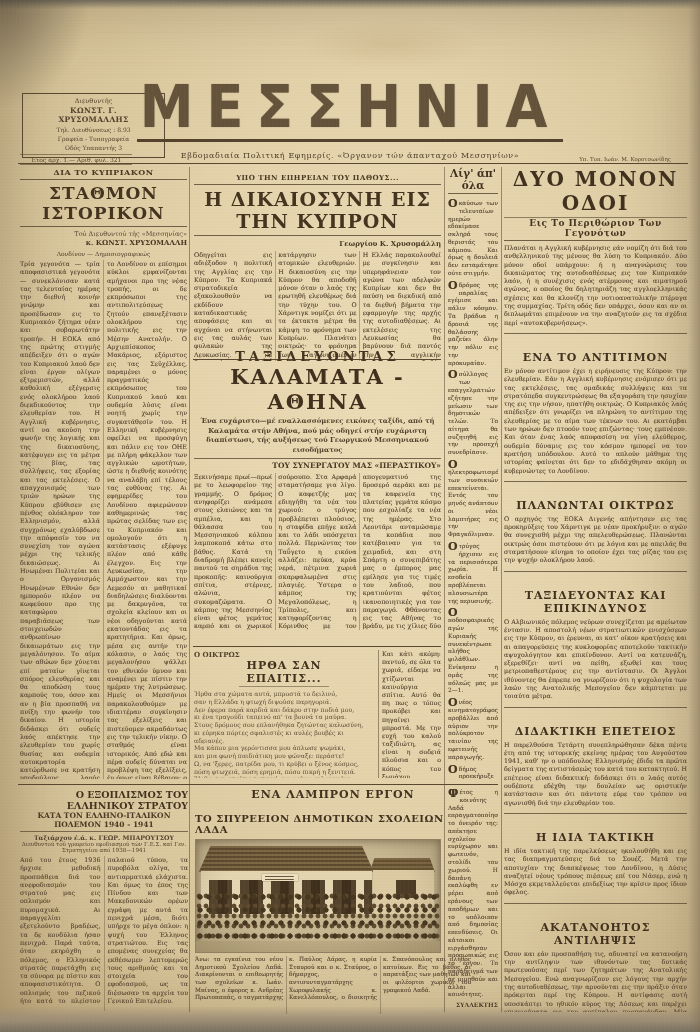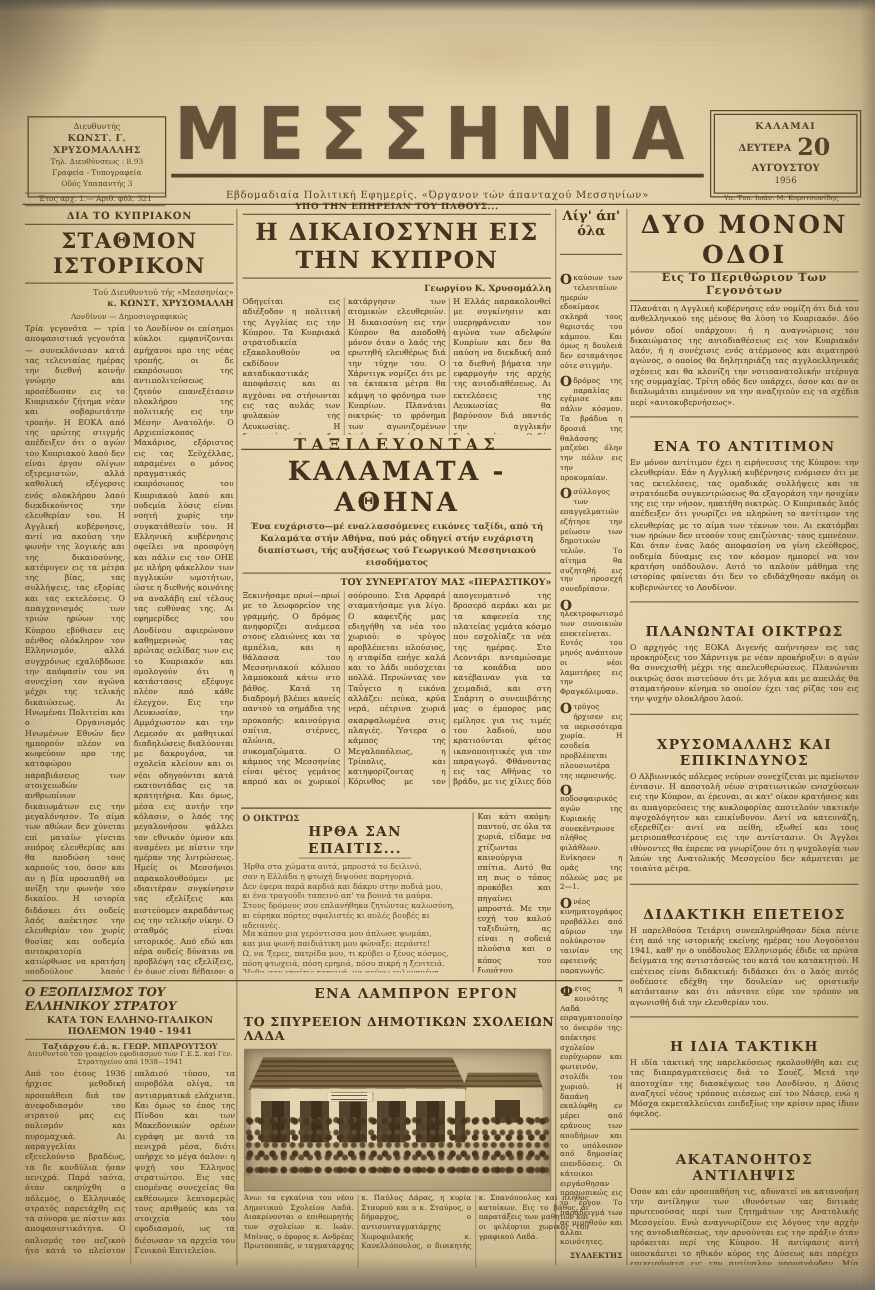--- a/index.html
+++ b/index.html
@@ -18,21 +18,21 @@
   .stain1{left:300px;top:20px;width:180px;height:50px;background:radial-gradient(ellipse,rgba(150,118,66,.14),rgba(0,0,0,0) 70%);}
   .stain2{left:60px;top:600px;width:120px;height:160px;background:radial-gradient(ellipse,rgba(150,118,66,.10),rgba(0,0,0,0) 70%);}
   .stain3{left:520px;top:880px;width:160px;height:120px;background:radial-gradient(ellipse,rgba(140,110,60,.12),rgba(0,0,0,0) 70%);}
   .grain{left:0;top:0;right:0;bottom:0;opacity:.5;background:
     repeating-linear-gradient(0deg,rgba(120,95,60,.03) 0 1px,rgba(0,0,0,0) 1px 3px),
     repeating-linear-gradient(90deg,rgba(255,245,220,.04) 0 1px,rgba(0,0,0,0) 1px 4px);pointer-events:none;}
   
   .hrule{background:#5a4730;height:1px;}
   .vrule{background:rgba(90,71,47,.55);width:1px;}
   
-  .pubbox{left:22px;top:93px;width:105px;height:57px;border:1px solid #5a4730;padding:3px 2px;text-align:center;}
+  .pubbox{left:22px;top:93px;width:105px;height:57px;border:1px solid #5a4730;padding:3px 18px;text-align:center;}
   .pubbox .r1{font-size:6.5px;}
   .pubbox .r2{font-size:7.5px;font-weight:700;letter-spacing:.3px;margin-top:1px;}
   .pubbox .r3,.pubbox .r4,.pubbox .r5{font-size:6px;margin-top:2px;}
   .issueline{left:20px;top:154px;width:112px;font-size:6px;text-align:center;border-top:1px solid rgba(90,71,47,.6);border-bottom:1px solid rgba(90,71,47,.6);padding:1px 0;}
   .mast{left:133px;top:76px;width:434px;text-align:center;font-family:"DejaVu Sans","Liberation Sans",sans-serif;
     font-weight:700;font-size:54px;letter-spacing:13px;color:#64523a;transform:scaleY(1.08);
     text-shadow:0 0 1px rgba(100,82,58,.65);}
   .mastrule{left:137px;top:139px;width:426px;height:3px;background:#54422c;}
   .subtitle{left:137px;top:151px;width:426px;text-align:center;font-size:8px;font-weight:400;letter-spacing:.6px;color:#4f3d28;}
   .datebox{left:571px;top:91px;width:113px;height:58px;border:1px solid #5a4730;outline:1px solid #5a4730;outline-offset:2px;text-align:center;padding-top:4px;}
@@ -103,50 +103,41 @@
     <div class="r3">Τηλ. Διευθύνσεως : 8.93</div>
     <div class="r4">Γραφεία - Τυπογραφεία</div>
     <div class="r5">Οδός Υπαπαντής 3</div>
   </div>
   <div class="abs issueline">Έτος αρχ. 1.— Αριθ. φύλ. 321</div>
 
   <div class="abs mast">ΜΕΣΣΗΝΙΑ</div>
   <div class="abs mastrule"></div>
   <div class="abs subtitle">Εβδομαδιαία Πολιτική Εφημερίς. «Όργανον τών άπανταχού Μεσσηνίων»</div>
 
-  <div class="abs datebox">
-    <div class="city">ΚΑΛΑΜΑΙ</div>
-    <div class="drow">
-      <span>ΔΕΥΤΕΡΑ</span>
-      <span class="dnum">20</span>
-      <span>ΑΥΓΟΥΣΤΟΥ</span>
-    </div>
-    <div class="yr">1956</div>
-  </div>
   <div class="abs printer">Υπ. Τυπ. Ιωάν. Μ. Κοροτσωνίδης</div>
 
   <div class="abs hrule" style="left:18px;top:163px;width:670px;"></div>
   <div class="abs vrule" style="left:189px;top:167px;height:845px;"></div>
   <div class="abs vrule" style="left:444px;top:167px;height:845px;"></div>
   <div class="abs vrule" style="left:501px;top:167px;height:845px;"></div>
   <div class="abs hrule" style="left:193px;top:359px;width:248px;"></div>
   <div class="abs hrule" style="left:193px;top:646px;width:248px;"></div>
   <div class="abs vrule" style="left:378px;top:650px;height:128px;"></div>
   <div class="abs hrule" style="left:18px;top:784px;width:480px;"></div>
 
   <div class="abs clip" style="left:20px;top:167px;width:167px;height:612px;">
     <div class="kick">ΔΙΑ ΤΟ ΚΥΠΡΙΑΚΟΝ</div>
     <div class="h1a">ΣΤΑΘΜΟΝ ΙΣΤΟΡΙΚΟΝ</div>
     <div class="by">Τού Διευθυντού τής «Μεσσηνίας»</div>
     <div class="byb">κ. ΚΩΝΣΤ. ΧΡΥΣΟΜΑΛΛΗ</div>
     <div class="dateline">Λονδίνον — Δημοσιογραφικώς</div>
     <div class="bt cols2" style="height:540px;">Τρία γεγονότα — τρία αποφασιστικά γεγονότα — συνεκλόνισαν κατά τας τελευταίας ημέρας την διεθνή κοινήν γνώμην και προσέδωσαν εις το Κυπριακόν ζήτημα νέαν και σοβαρωτάτην τροπήν. Η ΕΟΚΑ από της πρώτης στιγμής απέδειξεν ότι ο αγών του Κυπριακού λαού δεν είναι έργον ολίγων εξτρεμιστών, αλλά καθολική εξέγερσις ενός ολοκλήρου λαού διεκδικούντος την ελευθερίαν του. Η Αγγλική κυβέρνησις, αντί να ακούση την φωνήν της λογικής και της δικαιοσύνης, κατέφυγεν εις τα μέτρα της βίας, τας συλλήψεις, τας εξορίας και τας εκτελέσεις. Ο απαγχονισμός των τριών ηρώων της Κύπρου εβύθισεν εις πένθος ολόκληρον τον Ελληνισμόν, αλλά συγχρόνως εχαλύβδωσε την απόφασίν του να συνεχίση τον αγώνα μέχρι της τελικής δικαιώσεως. Αι Ηνωμέναι Πολιτείαι και ο Οργανισμός Ηνωμένων Εθνών δεν ημπορούν πλέον να κωφεύουν προ της καταφώρου παραβιάσεως των στοιχειωδών ανθρωπίνων δικαιωμάτων εις την μεγαλόνησον. Το αίμα των αθώων δεν χύνεται επί ματαίω· γίνεται σπόρος ελευθερίας και θα αποδώση τους καρπούς του, όσον και αν η βία προσπαθή να πνίξη την φωνήν του δικαίου. Η ιστορία διδάσκει ότι ουδείς λαός απέκτησε την ελευθερίαν του χωρίς θυσίας και ουδεμία αυτοκρατορία κατώρθωσε να κρατήση υποδούλους λαούς αποφασισμένους να ζήσουν ελεύθεροι. Εις το Λονδίνον οι επίσημοι κύκλοι εμφανίζονται αμήχανοι προ της νέας τροπής, οι δε εκπρόσωποι της αντιπολιτεύσεως ζητούν επανεξέτασιν ολοκλήρου της πολιτικής εις την Μέσην Ανατολήν. Ο Αρχιεπίσκοπος Μακάριος, εξόριστος εις τας Σεϋχέλλας, παραμένει ο μόνος πραγματικός εκπρόσωπος του Κυπριακού λαού και ουδεμία λύσις είναι νοητή χωρίς την συγκατάθεσίν του. Η Ελληνική κυβέρνησις οφείλει να προσφύγη και πάλιν εις τον ΟΗΕ με πλήρη φάκελλον των αγγλικών ωμοτήτων, ώστε η διεθνής κοινότης να αναλάβη επί τέλους τας ευθύνας της. Αι εφημερίδες του Λονδίνου αφιερώνουν καθημερινώς τας πρώτας σελίδας των εις το Κυπριακόν και ομολογούν ότι η κατάστασις εξέφυγε πλέον από κάθε έλεγχον. Εις την Λευκωσίαν, την Αμμόχωστον και την Λεμεσόν αι μαθητικαί διαδηλώσεις διαλύονται με δακρυγόνα, τα σχολεία κλείουν και οι νέοι οδηγούνται κατά εκατοντάδας εις τα κρατητήρια. Και όμως, μέσα εις αυτήν την κόλασιν, ο λαός της μεγαλονήσου ψάλλει τον εθνικόν ύμνον και αναμένει με πίστιν την ημέραν της λυτρώσεως. Ημείς οι Μεσσήνιοι παρακολουθούμεν με ιδιαιτέραν συγκίνησιν τας εξελίξεις και πιστεύομεν ακραδάντως εις την τελικήν νίκην. Ο σταθμός είναι ιστορικός. Από εδώ και πέρα ουδείς δύναται να προβλέψη τας εξελίξεις, έν όμως είναι βέβαιον: ο δρόμος προς την ελευθερίαν ήνοιξε και κανείς πλέον δεν ημπορεί να τον κλείση.</div>
   </div>
 
-  <div class="abs clip" style="left:194px;top:160px;width:247px;height:188px;">
+  <div class="abs clip" style="left:194px;top:173px;width:247px;height:188px;">
     <div class="kick" style="font-size:7px;">ΥΠΟ ΤΗΝ ΕΠΗΡΕΙΑΝ ΤΟΥ ΠΑΘΟΥΣ...</div>
     <div class="h1a" style="font-size:19px;">Η ΔΙΚΑΙΟΣΥΝΗ ΕΙΣ ΤΗΝ ΚΥΠΡΟΝ</div>
     <div class="byb">Γεωργίου Κ. Χρυσομάλλη</div>
     <div class="bt cols3" style="height:138px;margin-top:3px;">Οδηγείται εις αδιέξοδον η πολιτική της Αγγλίας εις την Κύπρον. Τα Κυπριακά στρατοδικεία εξακολουθούν να εκδίδουν καταδικαστικάς αποφάσεις και αι αγχόναι να στήνωνται εις τας αυλάς των φυλακών της Λευκωσίας. Η δικαιοσύνη όμως δεν απονέμεται με στρατοδικεία και με κατάργησιν των ατομικών ελευθεριών. Η δικαιοσύνη εις την Κύπρον θα αποδοθή μόνον όταν ο λαός της ερωτηθή ελευθέρως διά την τύχην του. Ο Χάρντιγκ νομίζει ότι με τα έκτακτα μέτρα θα κάμψη το φρόνημα των Κυπρίων. Πλανάται οικτρώς· το φρόνημα των αγωνιζομένων λαών δεν κάμπτεται, αλλά χαλυβδώνεται εις το καμίνι των διωγμών. Η Ελλάς παρακολουθεί με συγκίνησιν και υπερηφάνειαν τον αγώνα των αδελφών Κυπρίων και δεν θα παύση να διεκδική από τα διεθνή βήματα την εφαρμογήν της αρχής της αυτοδιαθέσεως. Αι εκτελέσεις της Λευκωσίας θα βαρύνουν διά παντός την αγγλικήν διπλωματίαν. Ουδέν καθεστώς βίας ηυδοκίμησε ποτέ και ουδεμία αγχόνη έπνιξε την ιδέαν της ελευθερίας. Η φωνή της Ελλάδος θα ακουσθή και πάλιν εις τον Οργανισμόν Ηνωμένων Εθνών ισχυροτέρα παρά ποτέ.</div>
   </div>
 
   <div class="abs clip" style="left:194px;top:349px;width:247px;height:281px;">
     <div style="font-size:13px;font-weight:700;text-align:center;letter-spacing:4px;color:#44331f;">ΤΑΞΙΔΕΥΟΝΤΑΣ</div>
     <div style="font-size:21px;font-weight:700;text-align:center;letter-spacing:2px;color:#40301d;">ΚΑΛΑΜΑΤΑ - ΑΘΗΝΑ</div>
     <div style="font-size:6.8px;font-weight:700;text-align:center;line-height:1.4;margin:3px 6px;">Ένα ευχάριστο—μέ εναλλασσόμενες εικόνες ταξίδι, από τή Καλαμάτα στήν Αθήνα, πού μάς οδηγεί στήν ευχάριστη διαπίστωσι, τής αυξήσεως τού Γεωργικού Μεσσηνιακού εισοδήματος</div>
@@ -173,21 +164,21 @@
     </div>
 
   </div>
 
   <div class="abs clip" style="left:382px;top:650px;width:59px;height:128px;">
     <div class="bt" style="font-size:6.2px;">Και κάτι ακόμη: παντού, σε όλα τα χωριά, είδαμε να χτίζωνται καινούργια σπίτια. Αυτό θα πη πως ο τόπος προκόβει και πηγαίνει μπροστά. Με την ευχή του καλού ταξιδιώτη, ας είναι η σοδειά πλούσια και ο κόπος του ξωμάχου βλογημένος.</div>
 
   </div>
 
   <div class="abs clip" style="left:448px;top:167px;width:50px;height:612px;">
-    <div style="font-size:10.5px;font-weight:700;text-align:center;border-bottom:1px solid rgba(84,66,44,.8);padding-bottom:12px;margin-bottom:16px;color:#42311e;">Λίγ' άπ' όλα</div>
+    <div style="font-size:10.5px;font-weight:700;text-align:center;border-bottom:1px solid rgba(84,66,44,.8);padding-bottom:2px;margin-bottom:6px;color:#42311e;">Λίγ' άπ' όλα</div>
     <div class="bt" style="font-size:5.9px;">
       <p class="liga-item">Ο καύσων των τελευταίων ημερών εδοκίμασε σκληρά τους θεριστάς του κάμπου. Και όμως η δουλειά δεν εσταμάτησε ούτε στιγμήν.</p>
       <p class="liga-item">Ο δρόμος της παραλίας εγέμισε και πάλιν κόσμον. Τα βράδυα η δροσιά της θαλάσσης μαζεύει όλην την πόλιν εις την προκυμαίαν.</p>
       <p class="liga-item">Ο σύλλογος των επαγγελματιών εζήτησε την μείωσιν των δημοτικών τελών. Το αίτημα θα συζητηθή εις την προσεχή συνεδρίασιν.</p>
       <p class="liga-item">Ο ηλεκτροφωτισμός των συνοικιών επεκτείνεται. Εντός του μηνός ανάπτουν οι νέοι λαμπτήρες εις την Φραγκόλιμναν.</p>
       <p class="liga-item">Ο τρύγος ήρχισεν εις τα περισσότερα χωρία. Η εσοδεία προβλέπεται πλουσιωτέρα της περυσινής.</p>
       <p class="liga-item">Ο ποδοσφαιρικός αγών της Κυριακής συνεκέντρωσε πλήθος φιλάθλων. Ενίκησεν η ομάς της πόλεώς μας με 2—1.</p>
       <p class="liga-item">Ο νέος κινηματογράφος προβάλλει από αύριον την πολύκροτον ταινίαν της εφετεινής παραγωγής.</p>
       <p class="liga-item">Ο δήμος προεκήρυξε δημοπρασίαν διά την κατασκευήν των νέων κρηπιδωμάτων του λιμένος.</p>
 
@@ -198,39 +189,39 @@
     <div style="font-size:20px;font-weight:700;text-align:center;letter-spacing:2px;color:#40301d;border-bottom:1px solid rgba(84,66,44,.6);padding:1px 0 2px;">ΔΥΟ ΜΟΝΟΝ ΟΔΟΙ</div>
     <div style="font-size:9px;font-weight:700;text-align:center;letter-spacing:.5px;border-bottom:1px solid rgba(84,66,44,.8);padding-bottom:2px;color:#47351f;">Εις Το Περιθώριον Των Γεγονότων</div>
     <div class="bt" style="margin-top:3px;">Πλανάται η Αγγλική κυβέρνησις εάν νομίζη ότι διά του ανθελληνικού της μένους θα λύση το Κυπριακόν. Δύο μόνον οδοί υπάρχουν: ή η αναγνώρισις του δικαιώματος της αυτοδιαθέσεως εις τον Κυπριακόν λαόν, ή η συνέχισις ενός ατέρμονος και αιματηρού αγώνος, ο οποίος θα δηλητηριάζη τας αγγλοελληνικάς σχέσεις και θα κλονίζη την νοτιοανατολικήν πτέρυγα της συμμαχίας. Τρίτη οδός δεν υπάρχει, όσον και αν οι διπλωμάται επιμένουν να την αναζητούν εις τα σχέδια περί «αυτοκυβερνήσεως».</div>
 
     <div class="sub">ΕΝΑ ΤΟ ΑΝΤΙΤΙΜΟΝ</div>
     <div class="bt">Εν μόνον αντίτιμον έχει η ειρήνευσις της Κύπρου: την ελευθερίαν. Εάν η Αγγλική κυβέρνησις ενόμισεν ότι με τας εκτελέσεις, τας ομαδικάς συλλήψεις και τα στρατόπεδα συγκεντρώσεως θα εξαγοράση την ησυχίαν της εις την νήσον, ηπατήθη οικτρώς. Ο Κυπριακός λαός απέδειξεν ότι γνωρίζει να πληρώνη το αντίτιμον της ελευθερίας με το αίμα των τέκνων του. Αι εκατόμβαι των ηρώων δεν πτοούν τους επιζώντας· τους εμπνέουν. Και όταν ένας λαός αποφασίση να γίνη ελεύθερος, ουδεμία δύναμις εις τον κόσμον ημπορεί να τον κρατήση υπόδουλον. Αυτό το απλούν μάθημα της ιστορίας φαίνεται ότι δεν το εδιδάχθησαν ακόμη οι κυβερνώντες το Λονδίνον.</div>
 
     <div class="sub">ΠΛΑΝΩΝΤΑΙ ΟΙΚΤΡΩΣ</div>
     <div class="bt">Ο αρχηγός της ΕΟΚΑ Διγενής απήντησεν εις τας προκηρύξεις του Χάρντιγκ με νέαν προκήρυξιν: ο αγών θα συνεχισθή μέχρι της απελευθερώσεως. Πλανώνται οικτρώς όσοι πιστεύουν ότι με λόγια και με απειλάς θα σταματήσουν κίνημα το οποίον έχει τας ρίζας του εις την ψυχήν ολοκλήρου λαού.</div>
 
-    <div class="sub">ΧΡΥΣΟΜΑΛΛΗΣ ΚΑΙ ΕΠΙΚΙΝΔΥΝΟΣ</div>
+    <div class="sub">ΤΑΞΙΔΕΥΟΝΤΑΣ ΚΑΙ ΕΠΙΚΙΝΔΥΝΟΣ</div>
     <div class="bt">Ο Αλβιωνικός πόλεμος νεύρων συνεχίζεται με αμείωτον έντασιν. Η αποστολή νέων στρατιωτικών ενισχύσεων εις την Κύπρον, αι έρευναι, αι κατ' οίκον κρατήσεις και αι απαγορεύσεις της κυκλοφορίας αποτελούν τακτικήν αψυχολόγητον και επικίνδυνον. Αντί να κατευνάζη, εξερεθίζει· αντί να πείθη, εξωθεί και τους μετριοπαθεστέρους εις την αντίστασιν. Οι Άγγλοι ιθύνοντες θα έπρεπε να γνωρίζουν ότι η ψυχολογία των λαών της Ανατολικής Μεσογείου δεν κάμπτεται με τοιαύτα μέτρα.</div>
 
     <div class="sub">ΔΙΔΑΚΤΙΚΗ ΕΠΕΤΕΙΟΣ</div>
     <div class="bt">Η παρελθούσα Τετάρτη συνεπληρώθησαν δέκα πέντε έτη από της ιστορικής εκείνης ημέρας του Αυγούστου 1941, καθ' ην ο υπόδουλος Ελληνισμός έδιδε τα πρώτα δείγματα της αντιστάσεώς του κατά του κατακτητού. Η επέτειος είναι διδακτική: διδάσκει ότι ο λαός αυτός ουδέποτε εδέχθη την δουλείαν ως οριστικήν κατάστασιν και ότι πάντοτε εύρε τον τρόπον να αγωνισθή διά την ελευθερίαν του.</div>
 
     <div class="sub">Η ΙΔΙΑ ΤΑΚΤΙΚΗ</div>
     <div class="bt">Η ιδία τακτική της παρελκύσεως ηκολουθήθη και εις τας διαπραγματεύσεις διά το Σουέζ. Μετά την αποτυχίαν της διασκέψεως του Λονδίνου, η Δύσις αναζητεί νέους τρόπους πιέσεως επί του Νάσερ, ενώ η Μόσχα εκμεταλλεύεται επιδεξίως την κρίσιν προς ίδιον όφελος.</div>
 
     <div class="sub">ΑΚΑΤΑΝΟΗΤΟΣ ΑΝΤΙΛΗΨΙΣ</div>
     <div class="bt">Όσον και εάν προσπαθήση τις, αδυνατεί να κατανοήση την αντίληψιν των ιθυνόντων τας δυτικάς πρωτευούσας περί των ζητημάτων της Ανατολικής Μεσογείου. Ενώ αναγνωρίζουν εις λόγους την αρχήν της αυτοδιαθέσεως, την αρνούνται εις την πράξιν όταν πρόκειται περί της Κύπρου. Η αντίφασις αυτή υποσκάπτει το ηθικόν κύρος της Δύσεως και παρέχει επιχειρήματα εις την αντίπαλον προπαγάνδαν. Μία ειλικρινής πολιτική θα ήτο και δικαιοτέρα και συμφερωτέρα.</div>
 
     <div class="sub">Η ΛΕΩΦΟΡΟΣ ΦΑΡΡΩΝ</div>
     <div class="bt">Η κατασκευή της λεωφόρου Φαρρών προχωρεί με ικανοποιητικόν ρυθμόν και υπολογίζεται ότι θα αποπερατωθή εντός του έτους. Το έργον θα εξυπηρετήση πλήθος χωρίων της περιοχής και θα διευκολύνη την μεταφοράν των προϊόντων εις την αγοράν των Καλαμών. Οι κάτοικοι εκφράζουν την ευγνωμοσύνην των προς τους αρμοδίους και παρακαλούν όπως επισπευσθή η σκυρόστρωσις.</div>
 
   </div>
 
   <div class="abs clip" style="left:20px;top:789px;width:168px;height:222px;">
-    <div style="font-size:9.5px;font-weight:700;text-align:left;color:#42311e;font-style:italic;">Ο ΕΞΟΠΛΙΣΜΟΣ ΤΟΥ ΕΛΛΗΝΙΚΟΥ ΣΤΡΑΤΟΥ</div>
+    <div style="font-size:9.5px;font-weight:700;text-align:right;color:#42311e;">Ο ΕΞΟΠΛΙΣΜΟΣ ΤΟΥ ΕΛΛΗΝΙΚΟΥ ΣΤΡΑΤΟΥ</div>
     <div style="font-size:7.5px;font-weight:700;text-align:center;color:#4a3823;border-bottom:1px solid rgba(84,66,44,.7);padding-bottom:2px;margin-bottom:2px;">ΚΑΤΑ ΤΟΝ ΕΛΛΗΝΟ-ΙΤΑΛΙΚΟΝ ΠΟΛΕΜΟΝ 1940 - 1941</div>
     <div style="font-size:6.3px;font-weight:700;text-align:center;">Ταξιάρχου έ.ά. κ. ΓΕΩΡ. ΜΠΑΡΟΥΤΣΟΥ</div>
     <div style="font-size:5.6px;text-align:center;margin-bottom:3px;">Διευθυντού τού γραφείου εφοδιασμού τών Γ.Ε.Σ. καί Γεν. Στρατηγείου από 1938—1941</div>
     <div class="bt cols2" style="height:160px;">Από του έτους 1936 ήρχισε μεθοδική προσπάθεια διά τον ανεφοδιασμόν του στρατού μας εις οπλισμόν και πυρομαχικά. Αι παραγγελίαι εξετελούντο βραδέως, τα δε κονδύλια ήσαν πενιχρά. Παρά ταύτα, όταν εκηρύχθη ο πόλεμος, ο Ελληνικός στρατός παρετάχθη εις τα σύνορα με πίστιν και αποφασιστικότητα. Ο οπλισμός του πεζικού ήτο κατά το πλείστον παλαιού τύπου, τα πυροβόλα ολίγα, τα αντιαρματικά ελάχιστα. Και όμως το έπος της Πίνδου και των Μακεδονικών ορέων εγράφη με αυτά τα πενιχρά μέσα, διότι υπήρχε το μέγα όπλον: η ψυχή του Έλληνος στρατιώτου. Εις τας επομένας συνεχείας θα εκθέσωμεν λεπτομερώς τους αριθμούς και τα στοιχεία του εφοδιασμού, ως τα διέσωσαν τα αρχεία του Γενικού Επιτελείου.</div>
   </div>
 
   <div class="abs clip" style="left:195px;top:788px;width:276px;height:226px;">
     <div style="font-size:11px;font-weight:700;text-align:center;letter-spacing:1px;color:#42311e;">ΕΝΑ ΛΑΜΠΡΟΝ ΕΡΓΟΝ</div>
     <div style="font-size:10px;font-weight:700;letter-spacing:.5px;color:#40301d;margin-top:12px;">ΤΟ ΣΠΥΡΕΕΙΟΝ ΔΗΜΟΤΙΚΩΝ ΣΧΟΛΕΙΩΝ ΛΑΔΑ</div>
     <div class="photo">

